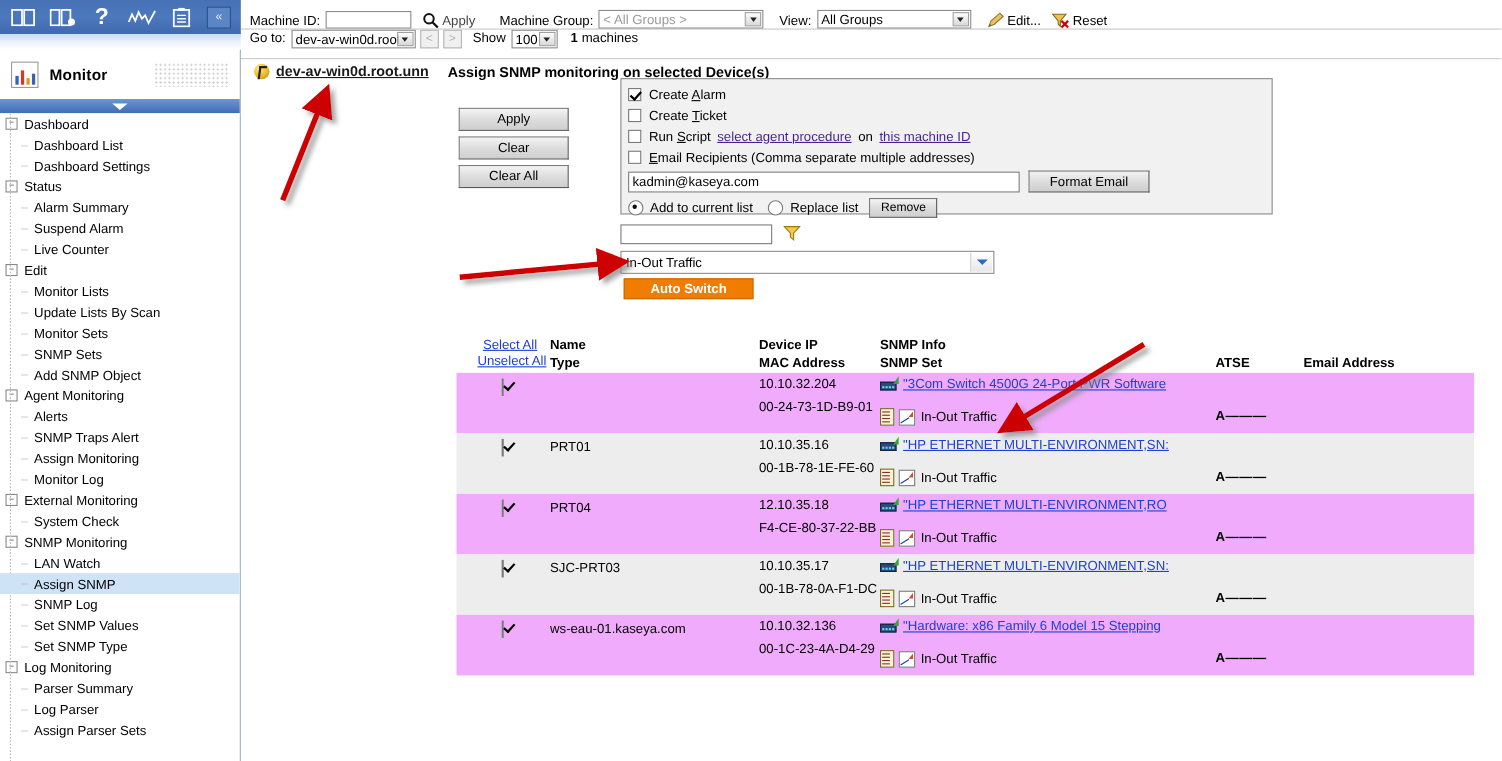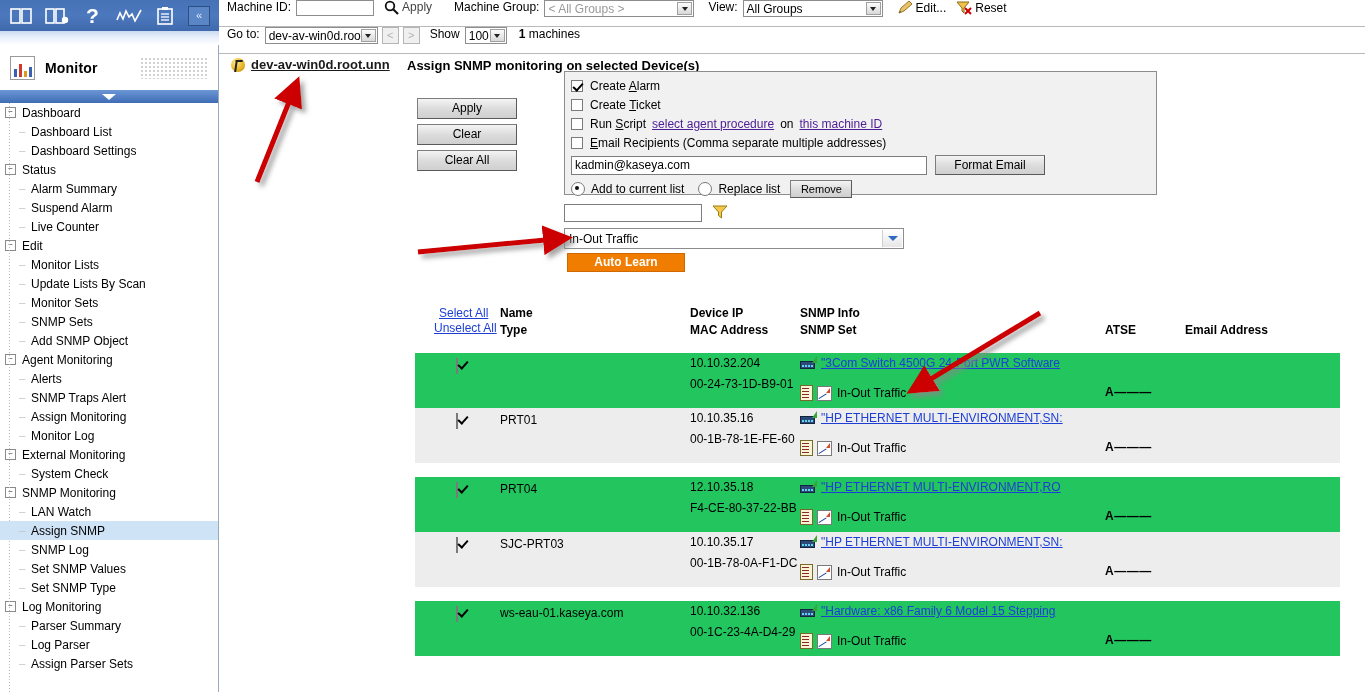--- a/index.html
+++ b/index.html
@@ -72,21 +72,21 @@
   .navitem .tick{width:12px;color:#bcbcbc;font-size:9px;}
   .navitem span.lbl{font-size:12px;}
   .navitem.sel{background:#cfe3f7;}
   .navdots{position:absolute;left:9px;top:0;bottom:0;width:1px;
     background-image:linear-gradient(to bottom,#bbb 50%,transparent 50%);background-size:1px 3px;}
 
   
   .topbar1{
     position:absolute;left:219px;top:0;width:1146px;height:26px;
     background:#ffffff;border-bottom:1px solid #b9b9b9;
-    display:flex;align-items:flex-start;
+    display:flex;align-items:flex-end;
   }
   .topbar2{
     position:absolute;left:219px;top:27px;width:1146px;height:26px;
     background:#ffffff;border-bottom:1px solid #b9b9b9;
     display:flex;align-items:flex-start;
   }
   .tlabel{font-size:12px;margin-left:8px;}
   .tinput{
     border:1px solid #8d8d8d;height:16px;width:78px;background:#fff;font-size:12px;
     margin-left:5px;padding:0 2px;box-sizing:border-box;font-family:"Liberation Sans",sans-serif;
@@ -211,21 +211,21 @@
     font-size:12px;text-align:center;line-height:18px;cursor:pointer;
   }
 
   
   .tablewrap{position:absolute;left:196px;top:252px;width:925px;}
   .thead{height:33px;position:relative;font-size:12px;}
   .th{position:absolute;font-weight:bold;white-space:nowrap;}
   .thlink{position:absolute;color:#1d3fd6;text-decoration:underline;font-weight:normal;cursor:pointer;}
 
   .trow{position:relative;height:55px;}
-  .trow.odd{background:#22c55e;margin-top:14px;}
+  .trow.odd{background:#f0abfc;}
   .trow.even{background:#ededed;}
   .cell{position:absolute;font-size:12px;white-space:nowrap;}
   .c-chk{left:41px;top:6px;}
   .c-name{left:85px;top:5px;}
   .c-ip{left:275px;top:3px;}
   .c-mac{left:275px;top:24px;}
   .c-snmpinfo{left:385px;top:3px;display:flex;align-items:center;}
   .c-snmpset{left:385px;top:32px;display:flex;align-items:center;}
   .c-atse{left:690px;top:32px;font-weight:bold;letter-spacing:.5px;}
   .c-email{left:770px;top:32px;}
@@ -554,21 +554,21 @@
       </span>
     </div>
 
     <div class="setselect">
       <span class="txt">In-Out Traffic</span>
       <span class="vbox">
           <span class="dn"></span>
         </span>
     </div>
 
-    <div class="autolearn">Auto Learn</div>
+    <div class="autolearn">Auto Switch</div>
 
 
     <div class="tablewrap">
       <div class="thead">
         <span class="thlink" style="left:24px;top:0;">Select All</span>
         <span class="thlink" style="left:19px;top:15px;">Unselect All</span>
         <span class="th" style="left:85px;top:0;">Name</span>
         <span class="th" style="left:85px;top:17px;">Type</span>
         <span class="th" style="left:275px;top:0;">Device IP</span>
         <span class="th" style="left:275px;top:17px;">MAC Address</span>

